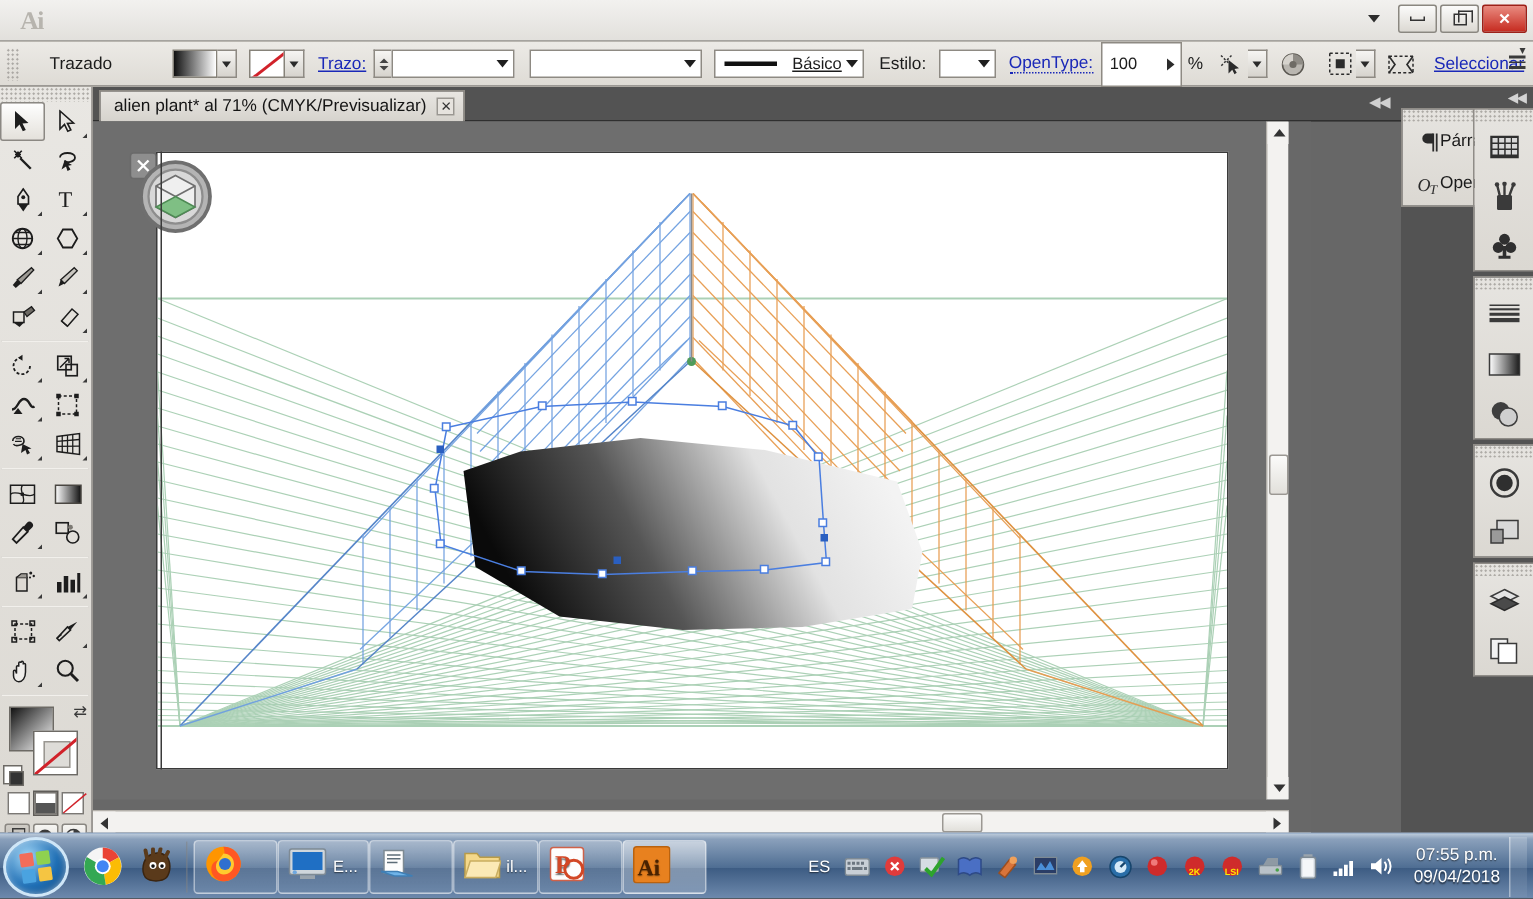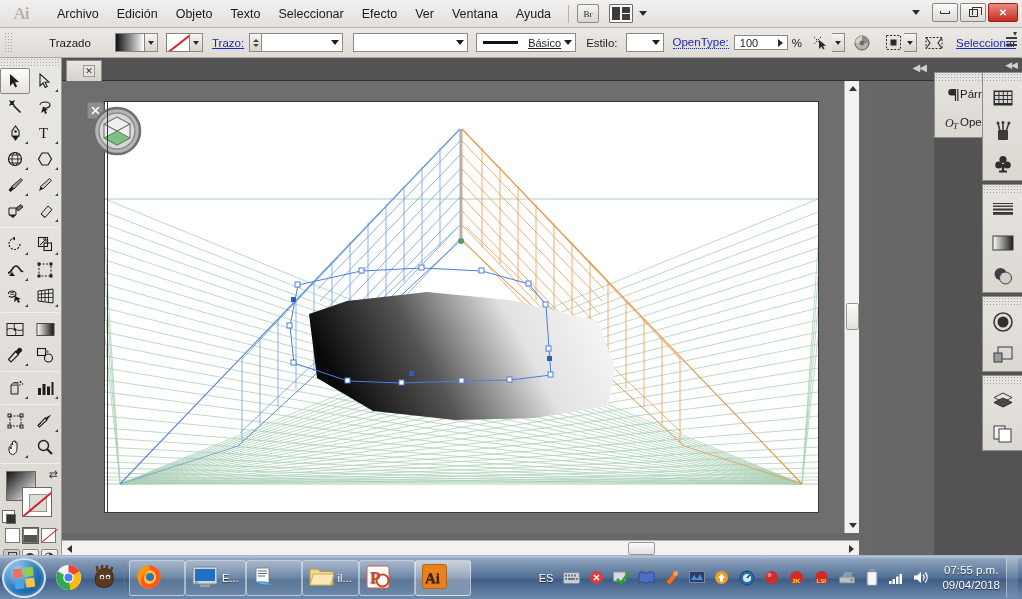--- a/index.html
+++ b/index.html
@@ -57,21 +57,21 @@
   
   .controlbar {
     position:absolute; left:0; top:28px; width:1022px; height:30px;
     background:linear-gradient(#eceae6,#dedbd5);
     border-bottom:1px solid #a9a6a0;
     display:flex; align-items:center; font-size:11.5px; color:#1c1c1c;
   }
   .grip { width:9px;height:22px;margin-left:4px;margin-right:6px;
     background-image:radial-gradient(#9b9894 0.7px, transparent 0.8px);
     background-size:3px 3px; opacity:.85; }
-  .cb-label { margin-right:8px; white-space:nowrap;text-align:center; }
+  .cb-label { margin-right:8px; white-space:nowrap; }
   .swatch-box {
     width:30px;height:19px;border:1px solid #868279;
     background:linear-gradient(90deg,#111,#fff);
   }
   .swatch-none {
     width:24px;height:19px;border:1px solid #868279;background:#fff;position:relative;overflow:hidden;
   }
   .swatch-none::after{content:"";position:absolute;left:-4px;top:8px;width:34px;height:1.6px;background:#d1222a;transform:rotate(-38deg);}
   .mini-drop {
     width:13px;height:19px;border:1px solid #8e8a83;border-left:none;
@@ -90,21 +90,21 @@
   .spin i.up{border-bottom:3.5px solid #444;margin-bottom:2px;}
   .spin i.dn{border-top:3.5px solid #444;}
   .combo {
     height:19px;border:1px solid #8e8a83;background:#fff;display:flex;align-items:center;
     font-size:11px;padding-left:4px;text-decoration:underline;
   }
   .combo .arr{margin-left:auto;width:14px;height:17px;display:flex;align-items:center;justify-content:center;}
   .combo .arr i{width:0;height:0;border-left:4px solid transparent;border-right:4px solid transparent;border-top:5px solid #1e1e1e;}
   .stroke-preview{flex:1;display:flex;align-items:center;padding-right:4px;}
   .stroke-line{height:2.5px;background:#111;flex:1;margin-right:6px;margin-left:2px;}
-  .opa-field{width:54px;height:15px;border:1px solid #8e8a83;background:#fff;display:flex;align-items:center;padding-left:5px;font-size:11px;}
+  .opa-field{width:54px;height:30px;border:1px solid #8e8a83;background:#fff;display:flex;align-items:center;padding-left:5px;font-size:11px;}
   .opa-field .tri{margin-left:auto;margin-right:4px;width:0;height:0;border-top:4px solid transparent;border-bottom:4px solid transparent;border-left:5px solid #2b2b2b;}
   .cb-icon{width:22px;height:20px;margin:0 3px;display:flex;align-items:center;justify-content:center;}
   .cb-panelmenu{position:absolute;right:5px;top:4px;display:flex;flex-direction:column;align-items:flex-end;}
   .cb-panelmenu .dot{font-size:8px;color:#3a3a3a;line-height:4px;}
   .cb-panelmenu .lines{margin-top:1px;}
   .cb-panelmenu .lines b{display:block;width:11px;height:1.5px;background:#3a3a3a;margin-bottom:2px;}
 
   
   .workspace { position:absolute; left:0; top:58px; width:1022px; height:497px; background:#676767; }
 
@@ -252,35 +252,20 @@
   .clock{color:#fff;font-size:11.5px;text-align:center;line-height:15px;margin-left:8px;margin-right:6px;text-shadow:0 1px 1px rgba(0,0,0,.6);}
   .showdesk{width:12px;height:40px;border-left:1px solid rgba(255,255,255,.4);background:linear-gradient(rgba(255,255,255,.2),rgba(255,255,255,.05));}
 </style>
 </head>
 <body>
 
 <div id="app">
 
   <div class="menubar">
     <div class="ai-logo">Ai</div>
-    <div class="menu-items">
-      <div class="menu-item">Archivo</div>
-      <div class="menu-item">Edición</div>
-      <div class="menu-item">Objeto</div>
-      <div class="menu-item">Texto</div>
-      <div class="menu-item">Seleccionar</div>
-      <div class="menu-item">Efecto</div>
-      <div class="menu-item">Ver</div>
-      <div class="menu-item">Ventana</div>
-      <div class="menu-item">Ayuda</div>
-      <div class="mb-sep"></div>
-      <div class="br-btn">Br</div>
-      <div class="arrange-btn"></div>
-      <div class="caret-down"></div>
-    </div>
     <div class="win-controls">
       <div class="caret-down win-caret"></div>
       <div class="wbtn">
           <span class="min-glyph"></span>
         </div>
       <div class="wbtn">
           <span class="max-glyph"></span>
         </div>
       <div class="wbtn close">✕</div>
     </div>
@@ -672,20 +657,21 @@
       <div class="screenmode">
         <svg width="30" height="18" viewBox="0 0 30 18">
           <rect x="7" y="1" width="20" height="11" fill="#e9e7e3" stroke="#55524d"></rect>
           <rect x="2" y="6" width="20" height="11" fill="#d4d1cb" stroke="#55524d"></rect>
         </svg>
       </div>
     </div>
 
     <div class="tabstrip">
       <div class="doc-tab">
+        <span>alien plant* al 71% (CMYK/Previsualizar)</span>
         <span class="tab-close">✕</span>
       </div>
       <div class="collapse-arrows">◀◀</div>
     </div>
 
     <div class="docwin">
 
       <div class="canvas-area">
         <div class="canvas-white"></div>
 

